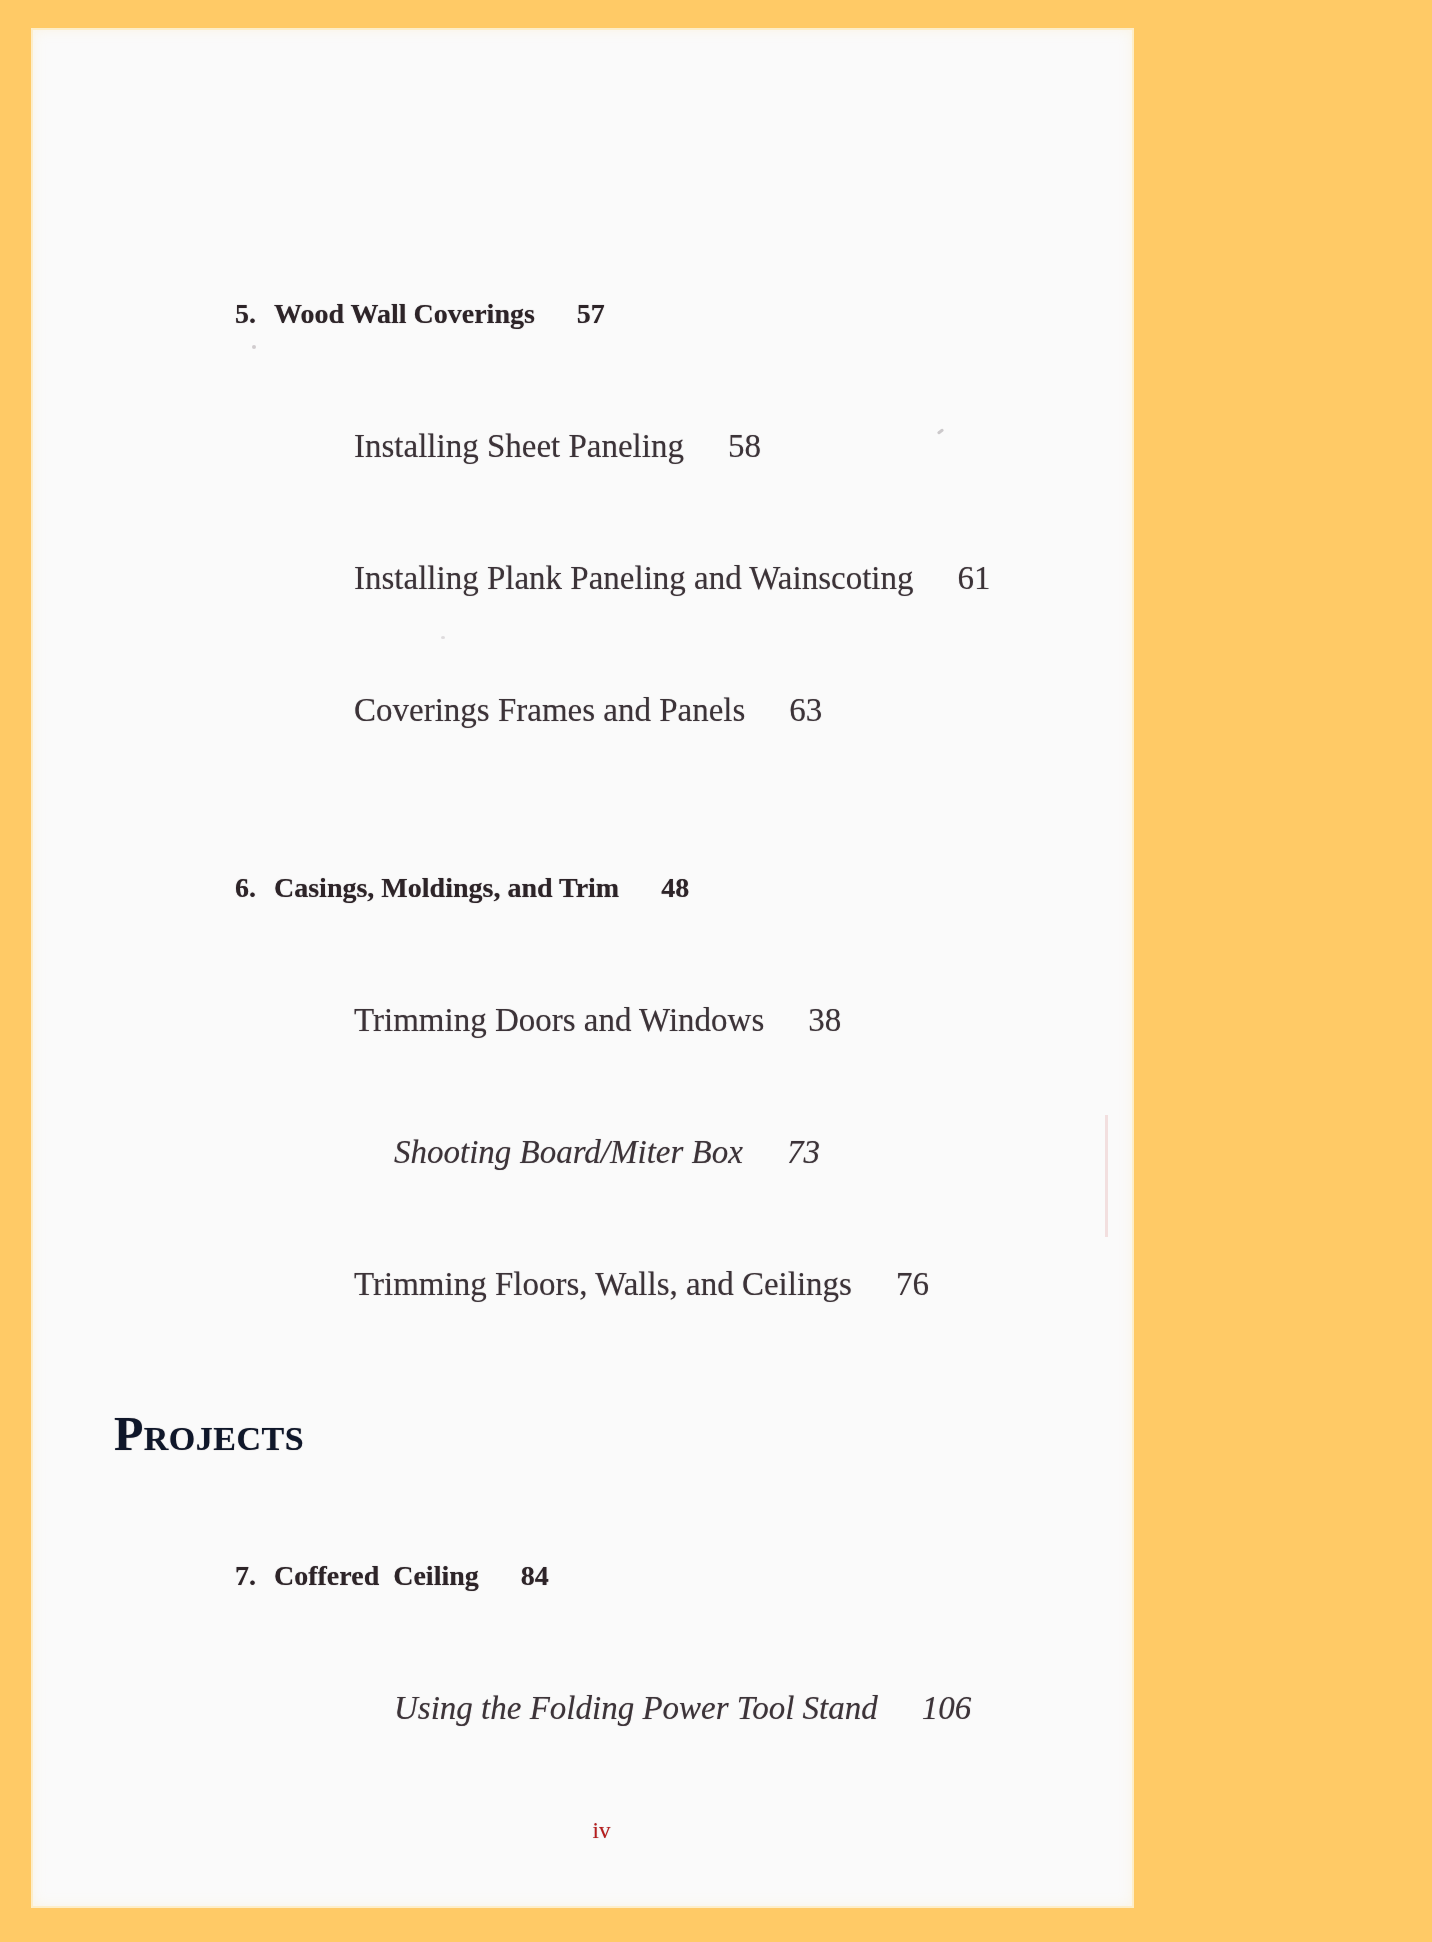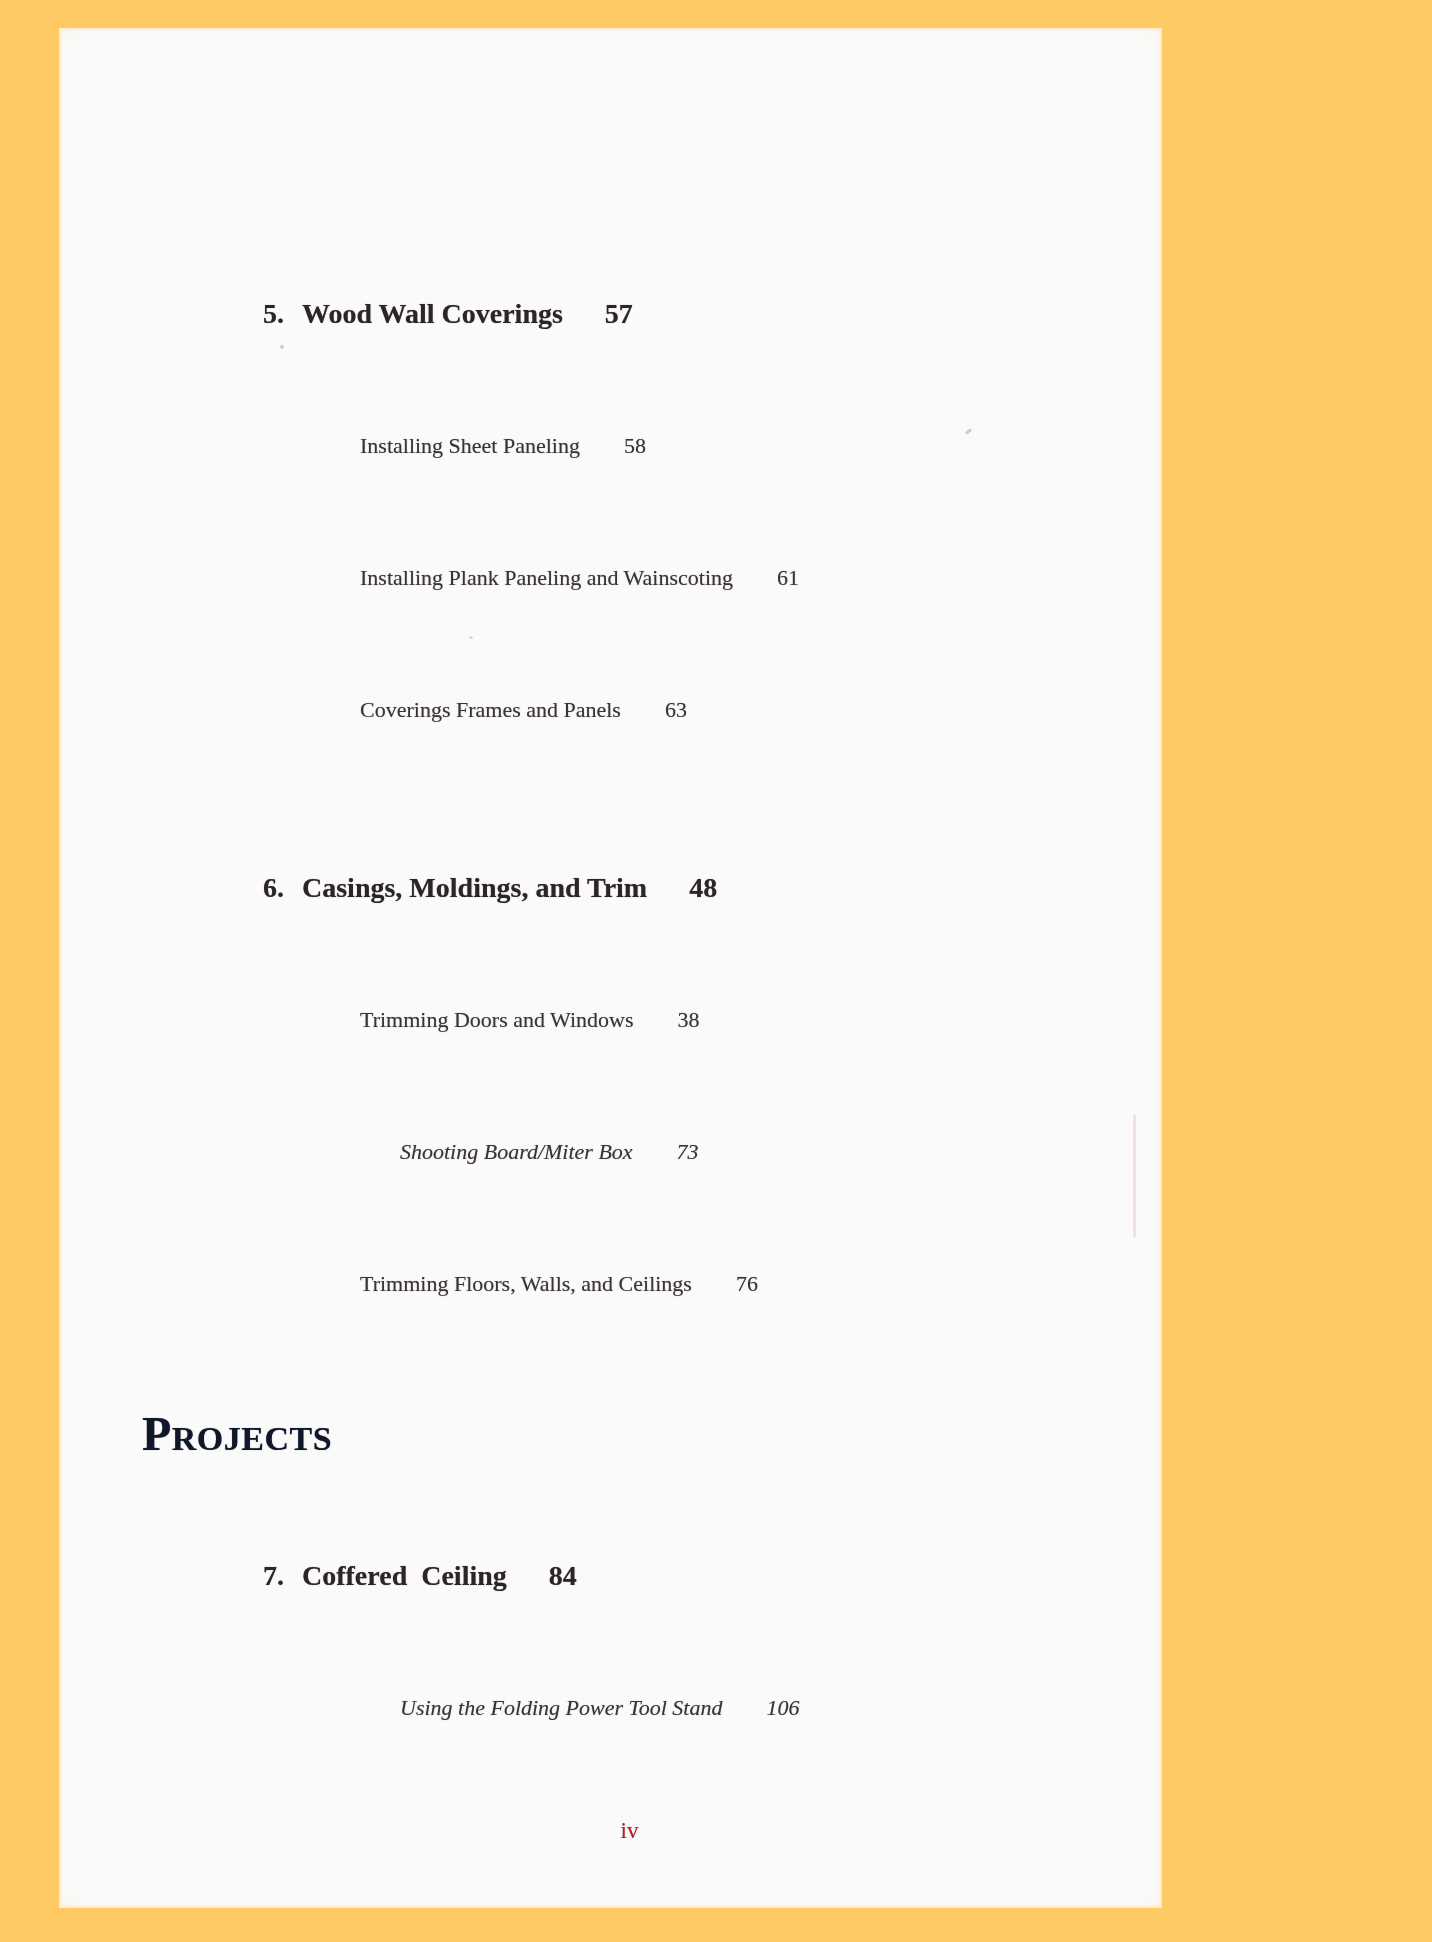--- a/index.html
+++ b/index.html
@@ -7,42 +7,41 @@
     padding: 0;
     background: #ffca66;
   }
   .frame {
     position: relative;
     width: 1164px;
     height: 1942px;
     background: #ffca66;
     overflow: hidden;
     font-family: "Liberation Serif", "DejaVu Serif", serif;
-    margin-left: 28px;
   }
   .paper {
     position: absolute;
     left: 31px;
     top: 28px;
     right: 30px;
     bottom: 34px;
     background: #fafafa;
     box-shadow: inset 0 0 0 2px #fdeec9, inset 0 0 14px rgba(255, 228, 170, 0.35);
   }
   .content {
     position: absolute;
     left: 85px;
     top: 220px;
     right: 30px;
     color: #3b3237;
   }
   .row {
     white-space: pre;
     line-height: 44px;
-    font-size: 22px;
+    font-size: 33px;
     text-shadow: 0 0 1px rgba(59, 50, 55, 0.45);
   }
   .row.chapter {
     font-weight: bold;
     font-size: 28px;
     color: #2d2428;
     text-shadow: 0 0 1px rgba(45, 36, 40, 0.5);
   }
   .row .num {
     display: inline-block;

